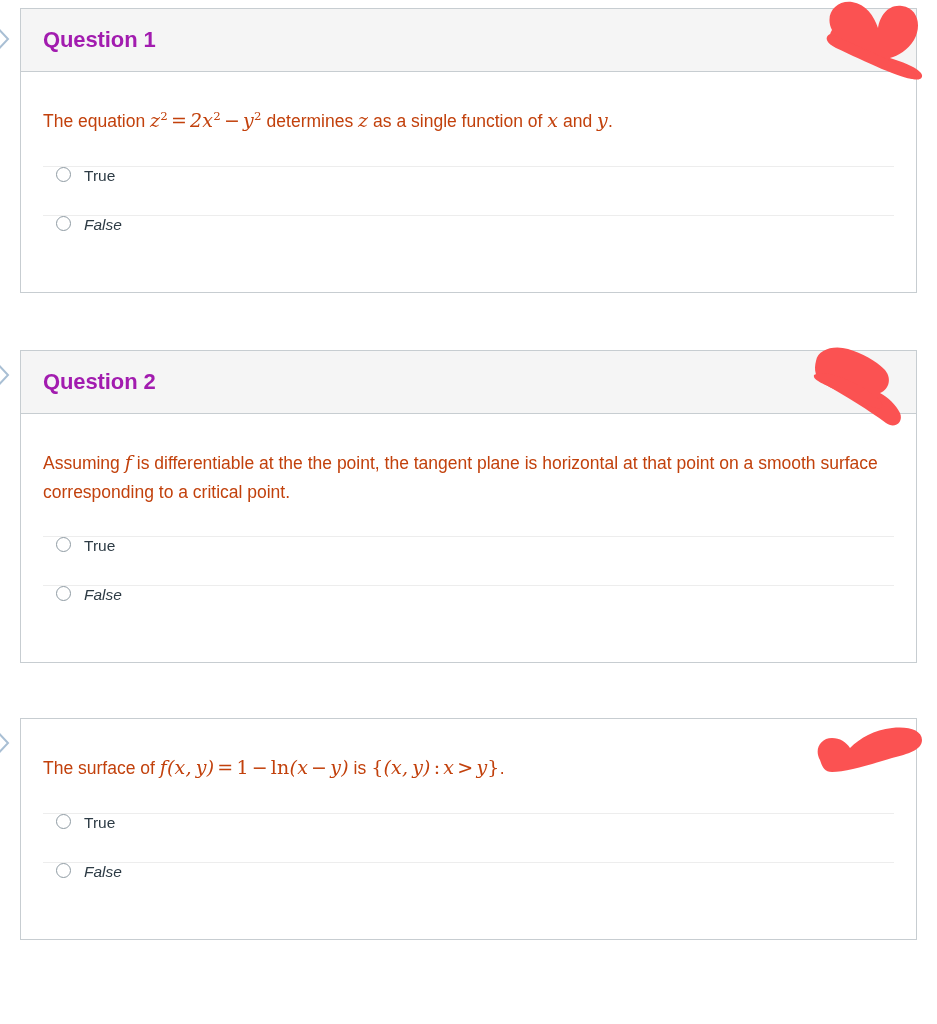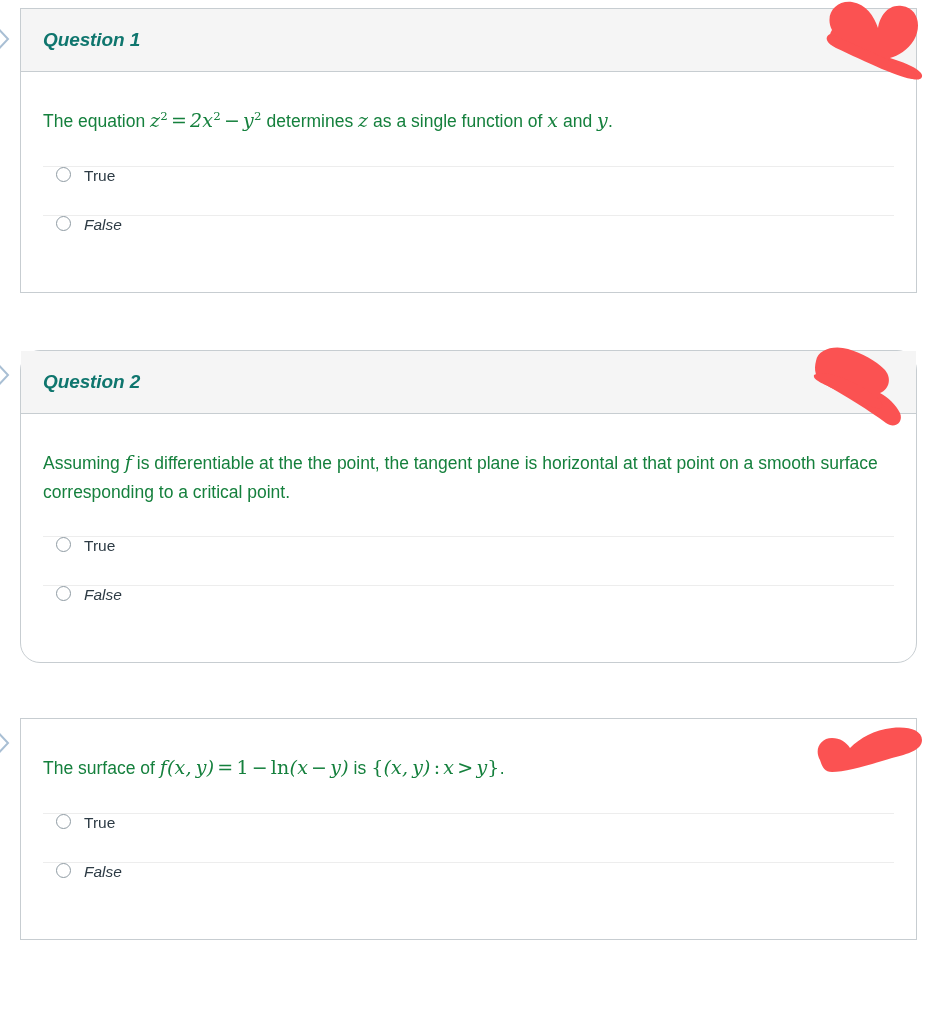--- a/index.html
+++ b/index.html
@@ -47,36 +47,35 @@
   .question-header {
     background: #f5f5f5;
     border-bottom: 1px solid #c7cdd1;
     height: 63px;
     display: flex;
     align-items: center;
     padding: 0 22px;
     box-sizing: border-box;
   }
   .question-header-title {
-    font-size: 19px;
+    font-size: 22px;
     font-weight: bold;
-    color: #0f766e;
+    color: #a21caf;
     letter-spacing: -0.1px;
-    font-style: italic;
   }
 
   .question-body {
     padding: 0 22px;
     box-sizing: border-box;
   }
 
   .question-text {
     font-size: 17.5px;
     line-height: 1.62;
-    color: #15803d;
+    color: #c2410c;
     padding-top: 33px;
     padding-bottom: 30px;
     max-width: 852px;
   }
 
   
   .m {
     font-family: "DejaVu Serif", "Liberation Serif", serif;
     font-style: italic;
     font-size: 19px;
@@ -158,21 +157,21 @@
         </div>
         <div class="answer-row">
           <span class="radio"></span>
           <span class="answer-label">False</span>
         </div>
       </div>
       <div class="answers-tail"></div>
     </div>
   </div>
 
-  <div class="question-card" style="top:350px;border-radius:20px;">
+  <div class="question-card" style="top:350px;">
     <div class="question-header">
       <span class="question-header-title">Question 2</span>
     </div>
     <div class="question-body">
       <div class="question-text">
         <span>Assuming </span><span class="m">f</span><span> is differentiable at the the point, the tangent plane is horizontal at that point on a smooth surface corresponding to a critical point.</span>
       </div>
       <div class="answers">
         <div class="answer-row">
           <span class="radio"></span>

